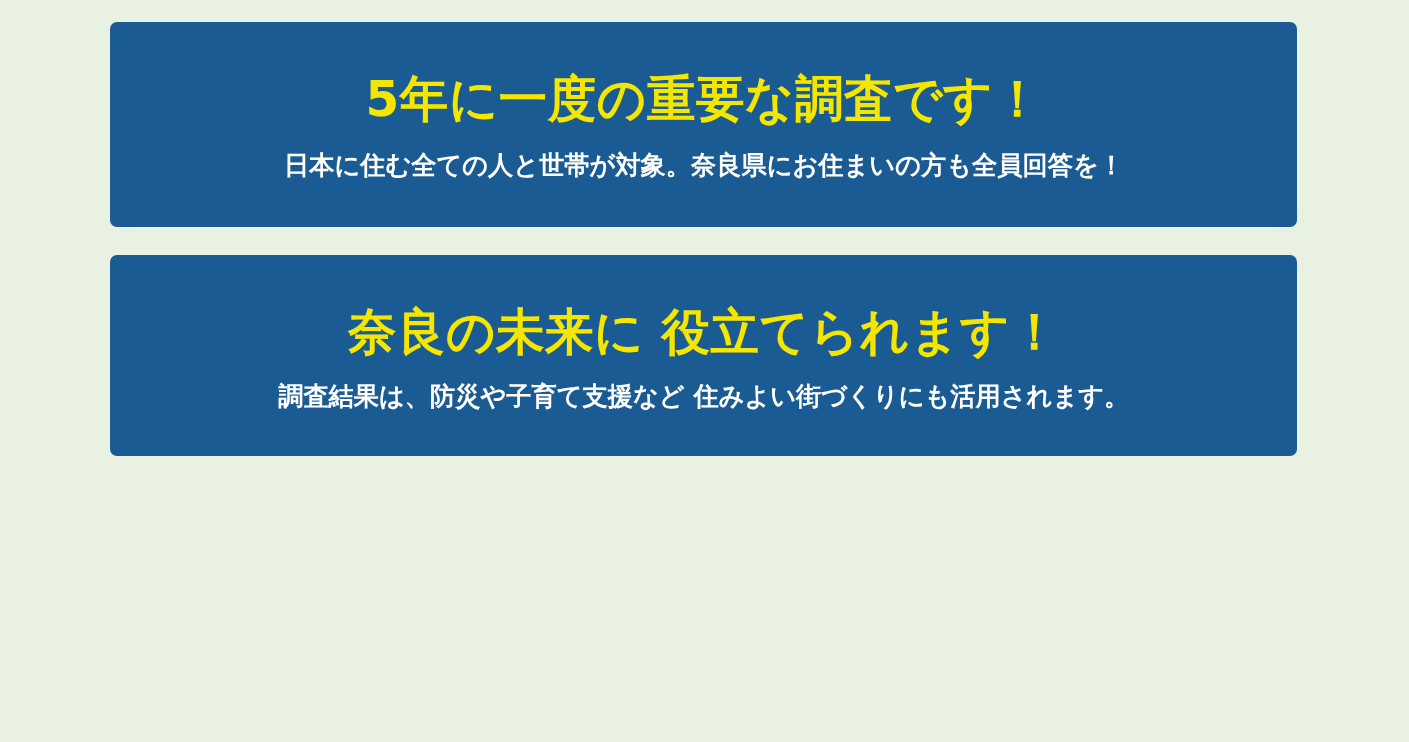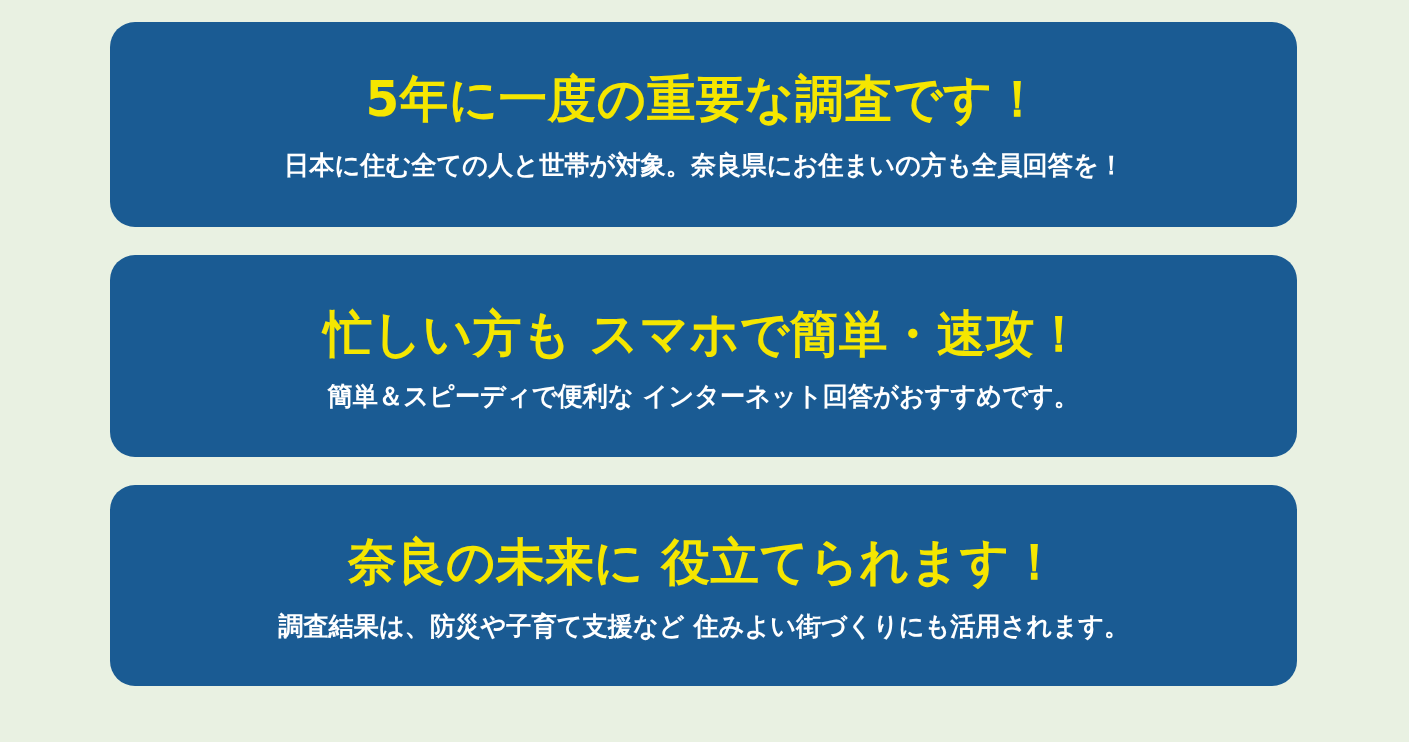--- a/index.html
+++ b/index.html
@@ -22,21 +22,21 @@
     padding: 22px 112px 0 110px;
     display: flex;
     flex-direction: column;
     gap: 28px;
     background: #e9f1e2;
   }
 
   .card {
     box-sizing: border-box;
     width: 1187px;
-    border-radius: 25px;
+    border-radius: 7px;
     background: #1a5b93;
     display: flex;
     flex-direction: column;
     align-items: center;
     justify-content: center;
     text-align: center;
     overflow: hidden;
   }
 
   .card-1 { height: 205px; padding: 0 16px; }
@@ -80,23 +80,19 @@
 </head>
 <body>
 
 <div class="board">
 
   <section class="card card-1">
     <h2 class="card-heading">5年に一度の重要な調査です！</h2>
     <p class="card-subtitle">日本に住む全ての人と世帯が対象。奈良県にお住まいの方も全員回答を！</p>
   </section>
 
-  <section class="card card-2">
-    <h2 class="card-heading">忙しい方も スマホで簡単・速攻！</h2>
-    <p class="card-subtitle">簡単＆スピーディで便利な インターネット回答がおすすめです。</p>
-  </section>
 
   <section class="card card-3">
     <h2 class="card-heading">奈良の未来に 役立てられます！</h2>
     <p class="card-subtitle">調査結果は、防災や子育て支援など 住みよい街づくりにも活用されます。</p>
   </section>
 
 </div>
 
 </body></html>

